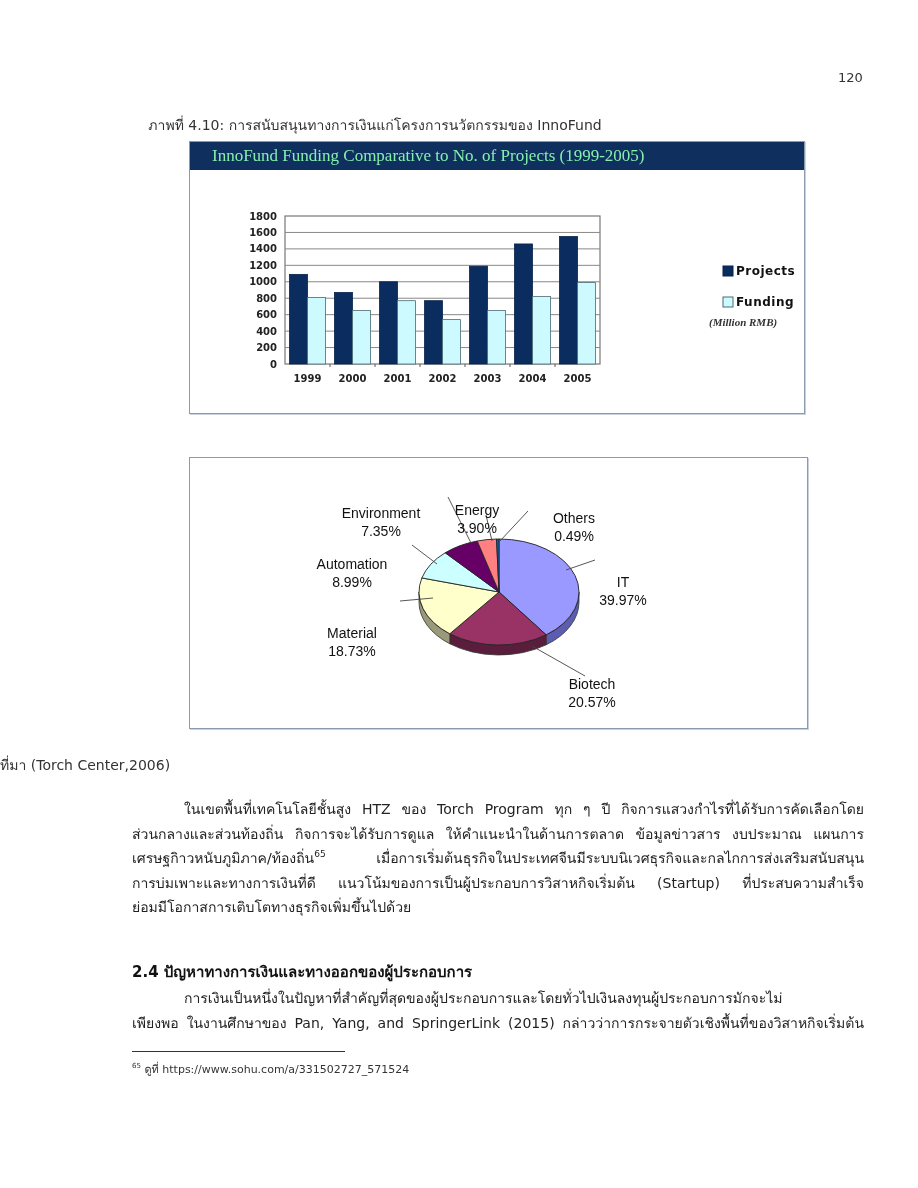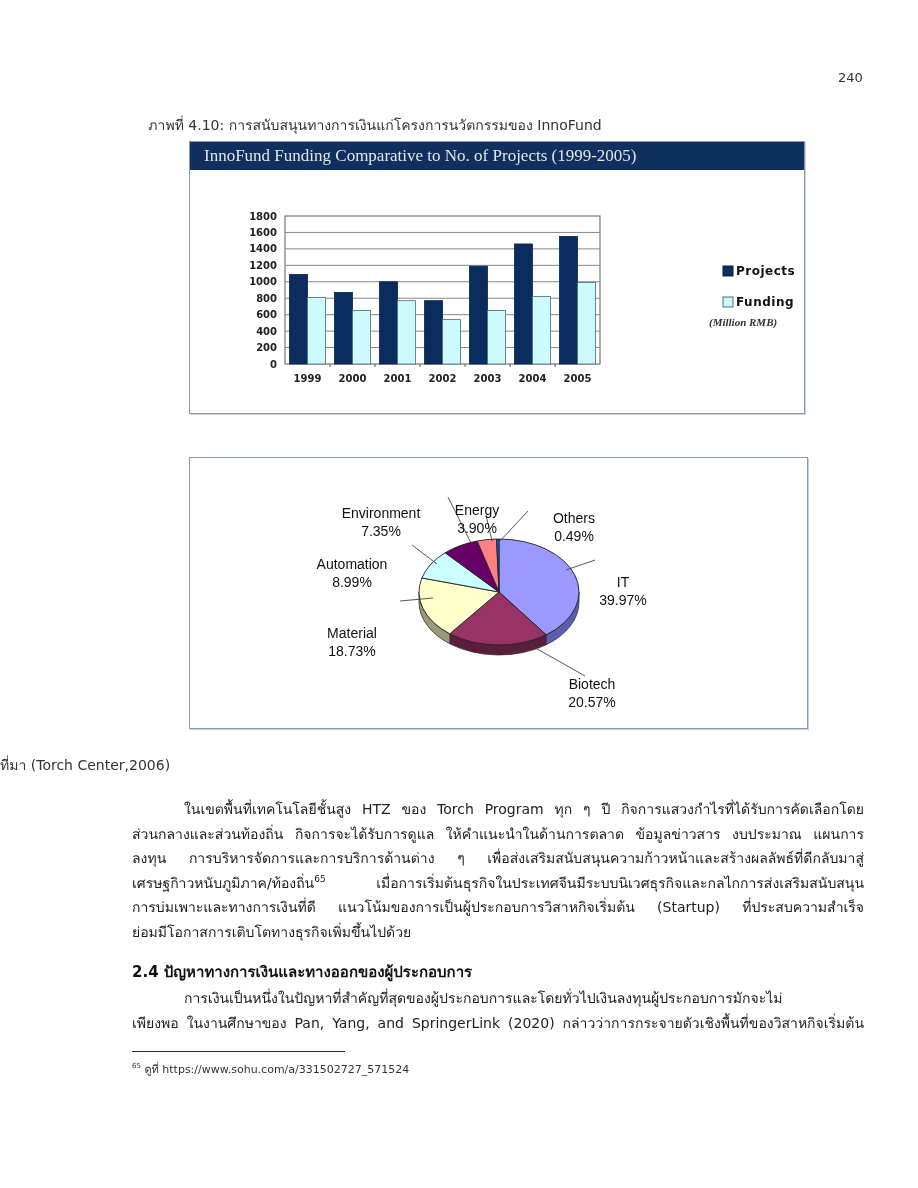--- a/index.html
+++ b/index.html
@@ -4,22 +4,22 @@
 <style>
   html, body { margin: 0; padding: 0; background: #ffffff; }
   body { width: 918px; height: 1188px; position: relative; overflow: hidden;
          font-family: "DejaVu Sans", sans-serif; color: #222; }
   .page-number { position: absolute; left: 838px; top: 70px; font-size: 13px; color: #333;
                  font-family: "DejaVu Sans", sans-serif; }
   .fig-caption { position: absolute; left: 0; width: 750px; top: 114px; text-align: center;
                  font-size: 14px; color: #333; }
   .chart-box { position: absolute; background: #fff; border: 1px solid #8a9bb0;
                box-shadow: 1px 1px 0 #c8d2de; }
-  .chart-header { background: #0f2f5f; color: #e5e5e5; font-family: "Liberation Serif", serif;
-                  font-size: 17px; padding: 0 14px; height: 28px; line-height: 28px;
+  .chart-header { background: #0f2f5f; color: #86efac; font-family: "Liberation Serif", serif;
+                  font-size: 17px; padding: 0 22px; height: 28px; line-height: 28px;
                   white-space: nowrap; overflow: hidden; }
   #bar-box { left: 189px; top: 141px; width: 614px; height: 271px; }
   #pie-box { left: 189px; top: 457px; width: 617px; height: 270px; }
   .chart-svg { position: absolute; left: 0; top: 0; }
   .axis-text { font-family: "DejaVu Sans", sans-serif; font-size: 10px; fill: #222; font-weight: bold; }
   .legend-text { font-family: "DejaVu Sans", sans-serif; font-size: 12px; fill: #111; font-weight: bold; letter-spacing: 0.5px; }
   .legend-note { font-family: "Liberation Serif", serif; font-size: 11px; fill: #333; font-style: italic; font-weight: bold; }
   .pie-label { font-family: "Liberation Sans", sans-serif; font-size: 14px; fill: #111; }
   .source { position: absolute; left: 0; width: 918px; top: 754px; text-align: left;
             font-size: 14px; color: #333; }
@@ -31,21 +31,21 @@
   .heading { position: absolute; left: 132px; top: 960px; font-size: 15px; font-weight: bold; color: #111; }
   .footnote-rule { position: absolute; left: 132px; top: 1051px; width: 213px; height: 0;
                    border-top: 1px solid #333; }
   .footnote { position: absolute; left: 132px; top: 1060px; font-size: 11px; color: #333; }
   .footnote sup { font-size: 7px; }
   sup { font-size: 9px; line-height: 0; }
 </style>
 </head>
 <body>
 
-<div class="page-number">240</div>
+<div class="page-number">120</div>
 <div class="fig-caption">ภาพที่ 4.10: การสนับสนุนทางการเงินแก่โครงการนวัตกรรมของ InnoFund</div>
 
 <div class="chart-box" id="bar-box">
   <div class="chart-header">InnoFund Funding Comparative to No. of Projects (1999-2005)</div>
   <svg class="chart-svg" id="bar-svg" width="614" height="271">
       <rect x="95" y="74" width="315" height="148" fill="#fff" stroke="#777" stroke-width="1.2"></rect>
       <text x="87" y="225.5" text-anchor="end" class="axis-text">0</text>
       <line x1="95" x2="410" y1="205.55555555555554" y2="205.55555555555554" stroke="#888" stroke-width="1"></line>
       <text x="87" y="209.05555555555554" text-anchor="end" class="axis-text">200</text>
       <line x1="95" x2="410" y1="189.11111111111111" y2="189.11111111111111" stroke="#888" stroke-width="1"></line>
@@ -132,30 +132,29 @@
       <text x="384" y="65" text-anchor="middle" class="pie-label">Others</text>
       <text x="384" y="83" text-anchor="middle" class="pie-label">0.49%</text>
     </svg>
 </div>
 
 <div class="source">ที่มา (Torch Center,2006)</div>
 
 <div class="body-text" style="top:797px;">
   <span class="line indent">ในเขตพื้นที่เทคโนโลยีชั้นสูง HTZ ของ Torch Program ทุก ๆ ปี กิจการแสวงกำไรที่ได้รับการคัดเลือกโดย</span>
   <span class="line">ส่วนกลางและส่วนท้องถิ่น กิจการจะได้รับการดูแล ให้คำแนะนำในด้านการตลาด ข้อมูลข่าวสาร งบประมาณ แผนการ</span>
-  <span class="line">ลงทุน การบริหารจัดการและการบริการด้านต่าง ๆ เพื่อส่งเสริมสนับสนุนความก้าวหน้าและสร้างผลลัพธ์ที่ดีกลับมาสู่</span>
   <span class="line"><span>เศรษฐกิาวหนับภูมิภาค/ท้องถิ่น</span><sup>65</sup> <span>เมื่อการเริ่มต้นธุรกิจในประเทศจีนมีระบบนิเวศธุรกิจและกลไกการส่งเสริมสนับสนุน</span></span>
   <span class="line">การบ่มเพาะและทางการเงินที่ดี แนวโน้มของการเป็นผู้ประกอบการวิสาหกิจเริ่มต้น (Startup) ที่ประสบความสำเร็จ</span>
   <span class="line last">ย่อมมีโอกาสการเติบโตทางธุรกิจเพิ่มขึ้นไปด้วย</span>
 </div>
 
 <div class="heading">2.4 ปัญหาทางการเงินและทางออกของผู้ประกอบการ</div>
 
 <div class="body-text" style="top:986px;">
   <span class="line indent">การเงินเป็นหนึ่งในปัญหาที่สำคัญที่สุดของผู้ประกอบการและโดยทั่วไปเงินลงทุนผู้ประกอบการมักจะไม่</span>
-  <span class="line">เพียงพอ ในงานศึกษาของ Pan, Yang, and SpringerLink (2020) กล่าวว่าการกระจายตัวเชิงพื้นที่ของวิสาหกิจเริ่มต้น</span>
+  <span class="line">เพียงพอ ในงานศึกษาของ Pan, Yang, and SpringerLink (2015) กล่าวว่าการกระจายตัวเชิงพื้นที่ของวิสาหกิจเริ่มต้น</span>
 </div>
 
 <div class="footnote-rule"></div>
 <div class="footnote">
   <sup>65</sup>
   <span>ดูที่ https://www.sohu.com/a/331502727_571524</span>
 </div>
 
 </body></html>

